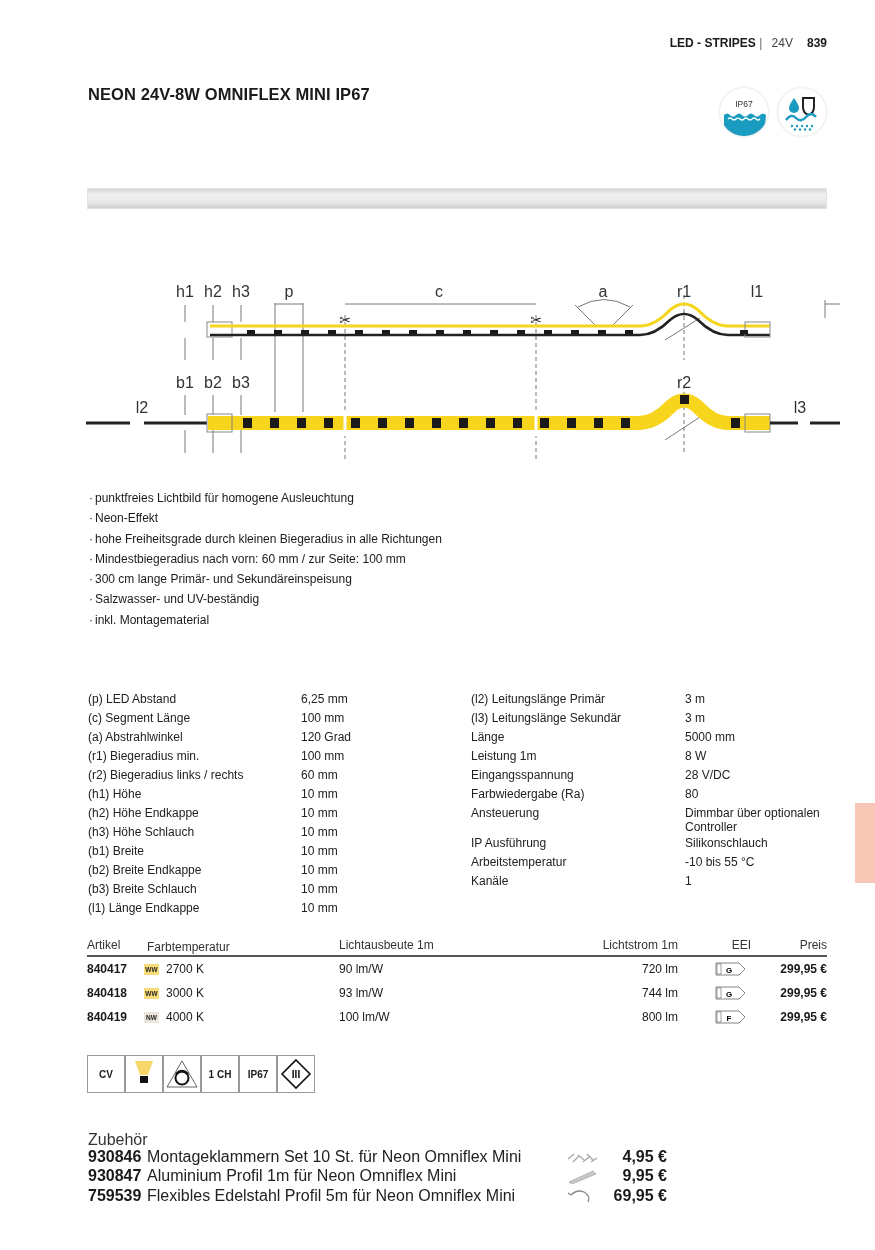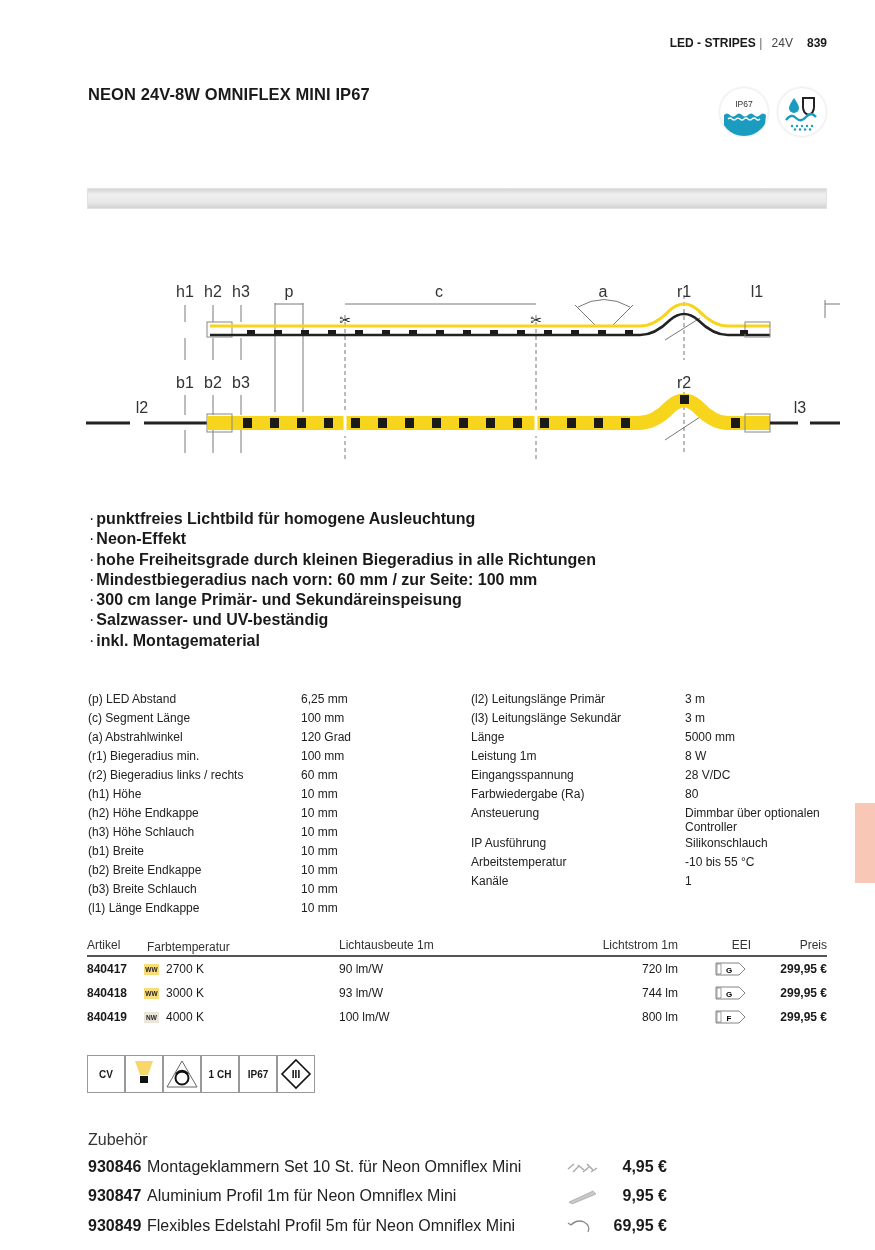--- a/index.html
+++ b/index.html
@@ -15,21 +15,21 @@
   .title { position: absolute; left: 88px; top: 85px; font-size: 16.5px; font-weight: bold; letter-spacing: 0.1px; }
 
   .badges { position: absolute; top: 88px; left: 720px; display: flex; gap: 10px; }
   .badge { width: 48px; height: 48px; border-radius: 50%; background: #fff; box-shadow: 0 0 3px rgba(0,0,0,0.18); display: flex; align-items: center; justify-content: center; overflow: hidden; position: relative; }
 
   .product-bar { position: absolute; left: 87px; top: 188px; width: 740px; height: 21px;
     background: linear-gradient(#d6d6d6, #f0f0f0 30%, #e8e8e8 70%, #d2d2d2); border: 1px solid #e2e2e2; }
 
   .diagram { position: absolute; left: 80px; top: 270px; width: 760px; height: 200px; }
 
-  .features { position: absolute; left: 89px; top: 510px; font-size: 16px; font-weight: bold; }
+  .features { position: absolute; left: 89px; top: 490px; font-size: 12px; font-weight: normal; }
   .features li { list-style: none; height: 20.3px; line-height: 17px; }
   .features li::before { content: "\00B7"; margin-right: 2px; font-weight: normal; }
 
   .specs { position: absolute; top: 690px; font-size: 12px; color: #222; }
   .specs .row { display: flex; min-height: 19px; line-height: 14px; padding-top: 2px; }
   .specs.left { left: 88px; }
   .specs.left .k { width: 213px; }
   .specs.right { left: 471px; }
   .specs.right .k { width: 214px; }
   .specs .v { width: 150px; }
@@ -48,21 +48,21 @@
   .bold { font-weight: bold; }
   .ct-chip { display: inline-block; width: 15px; height: 11px; font-size: 6.5px; font-weight: bold; line-height: 11px; text-align: center; margin-right: 7px; margin-left: -3px; color: #222; }
   .eei-label { width: 32px; height: 14px; margin-right: 4px; position: relative; }
   .price { font-weight: bold; }
 
   .icons-row { position: absolute; left: 87px; top: 1055px; display: flex; }
   .icon-box { width: 38px; height: 38px; border: 1px solid #999; display: flex; align-items: center; justify-content: center; font-size: 10px; font-weight: bold; }
 
   .acc { position: absolute; left: 88px; top: 1131px; width: 600px; font-size: 16px; }
   .acc .label { color: #333; height: 16px; }
-  .acc .row { display: flex; height: 19.5px; align-items: center; margin-top: 10px; }
+  .acc .row { display: flex; height: 19.5px; align-items: center; }
   .acc .nr { width: 59px; font-weight: bold; }
   .acc .desc { width: 410px; color: #222; }
   .acc .thumb { width: 50px; height: 18px; display: flex; align-items: center; justify-content: center; }
   .acc .pr { width: 60px; text-align: right; font-weight: bold; }
 
   .side-tab { position: absolute; left: 855px; top: 803px; width: 20px; height: 80px; background: #f9c7b6; }
 </style>
 </head>
 <body>
 
@@ -431,21 +431,21 @@
     <span class="nr">930847</span>
     <span class="desc">Aluminium Profil 1m für Neon Omniflex Mini</span>
     <span class="thumb">
       <svg width="34" height="16" viewBox="0 0 34 16">
           <path d="M4 14 L28 3 L31 6 L7 16 Z" fill="#c8c8c8" stroke="#999" stroke-width="0.6"></path>
         </svg>
     </span>
     <span class="pr">9,95 €</span>
   </div>
   <div class="row">
-    <span class="nr">930849</span>
+    <span class="nr">759539</span>
     <span class="desc">Flexibles Edelstahl Profil 5m für Neon Omniflex Mini</span>
     <span class="thumb">
       <svg width="34" height="18" viewBox="0 0 34 18">
           <path d="M6 8 Q12 2 19 5 Q26 9 23 15 M6 8 L3 6" stroke="#888" stroke-width="1.3" fill="none"></path>
         </svg>
     </span>
     <span class="pr">69,95 €</span>
   </div>
 </div>
 

